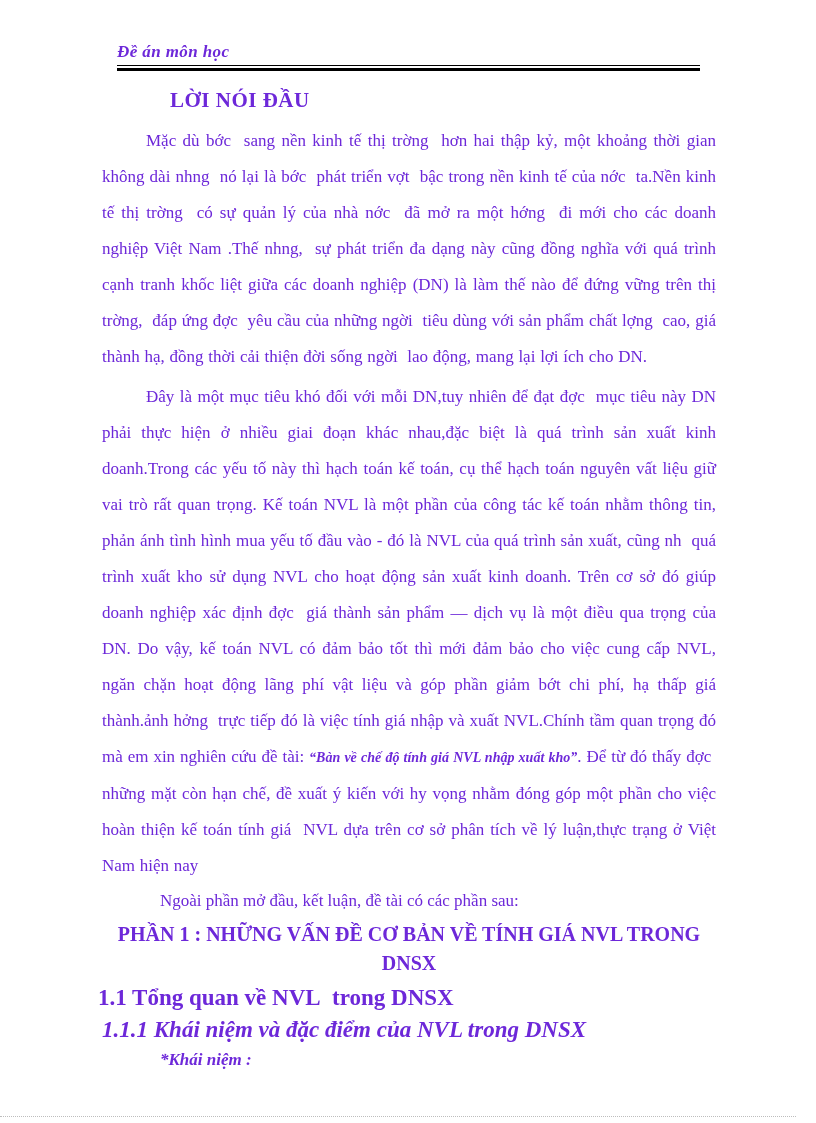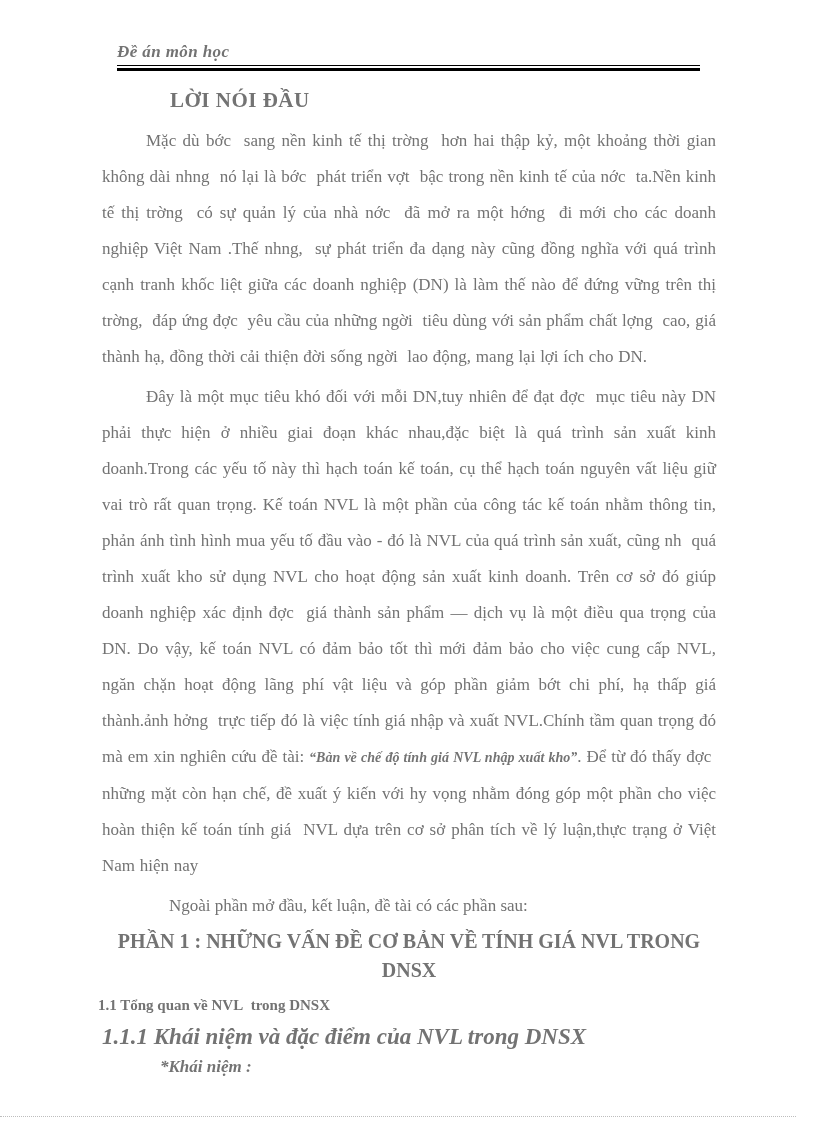--- a/index.html
+++ b/index.html
@@ -1,21 +1,21 @@
 <!DOCTYPE html>
 <html lang="vi"><head>
 <meta charset="utf-8">
 <style>
   html, body { margin: 0; padding: 0; background: #ffffff; }
   .page {
     position: relative;
     width: 796px;
     height: 1123px;
     background: #ffffff;
-    color: #737373;
+    color: #6d28d9;
     font-family: "Liberation Serif", serif;
     overflow: hidden;
   }
   .running-header {
     position: absolute;
     top: 42px;
     left: 117px;
     right: 96px;
   }
   .running-header-text {
@@ -53,37 +53,37 @@
     text-align: justify;
     text-indent: 44px;
     word-spacing: 0.5px;
   }
   .quote-title {
     font-weight: bold;
     font-style: italic;
     font-size: 14px;
   }
   .plain-line {
-    margin: 9px;
+    margin: 0;
     font-size: 17px;
     line-height: 25.1px;
     text-indent: 62px;
     font-family: Liberation Serif, serif;
   }
   .section-heading {
     margin: 7px auto 6px;
     max-width: 598px;
     text-align: center;
     font-size: 20px;
     font-weight: bold;
     line-height: 29px;
   }
   .h-level1 {
     margin: 3px 0 0 0;
-    font-size: 15px;
+    font-size: 23px;
     font-weight: bold;
     line-height: 28px;
   }
   .h-level2 {
     margin: 4px;
     font-size: 23px;
     font-style: italic;
     line-height: 27px;
   }
   .khai-niem {

